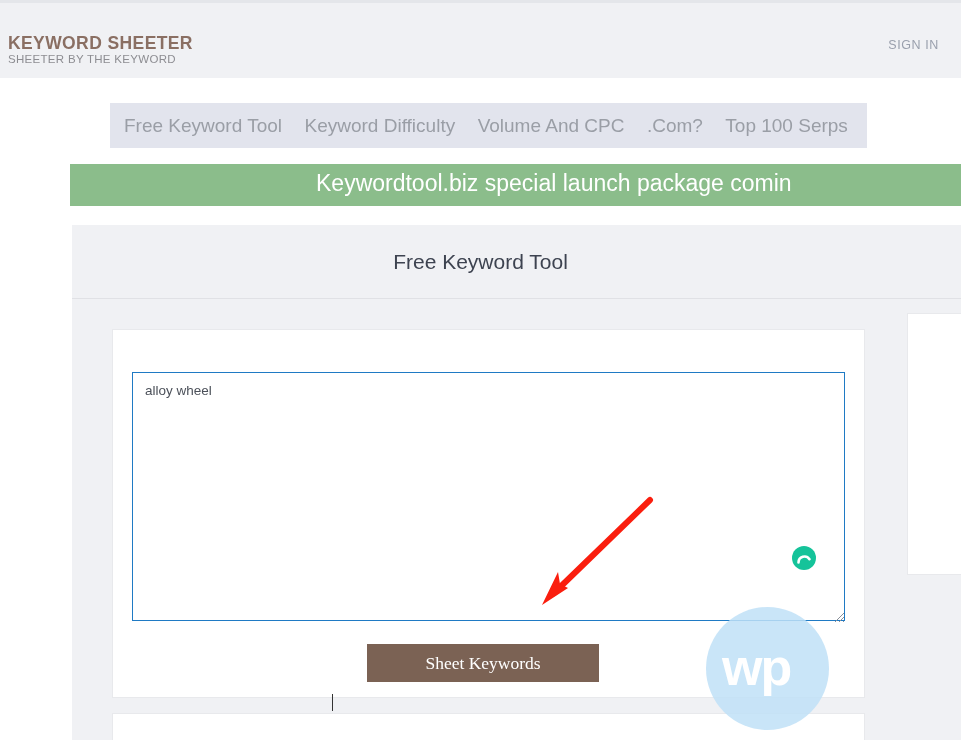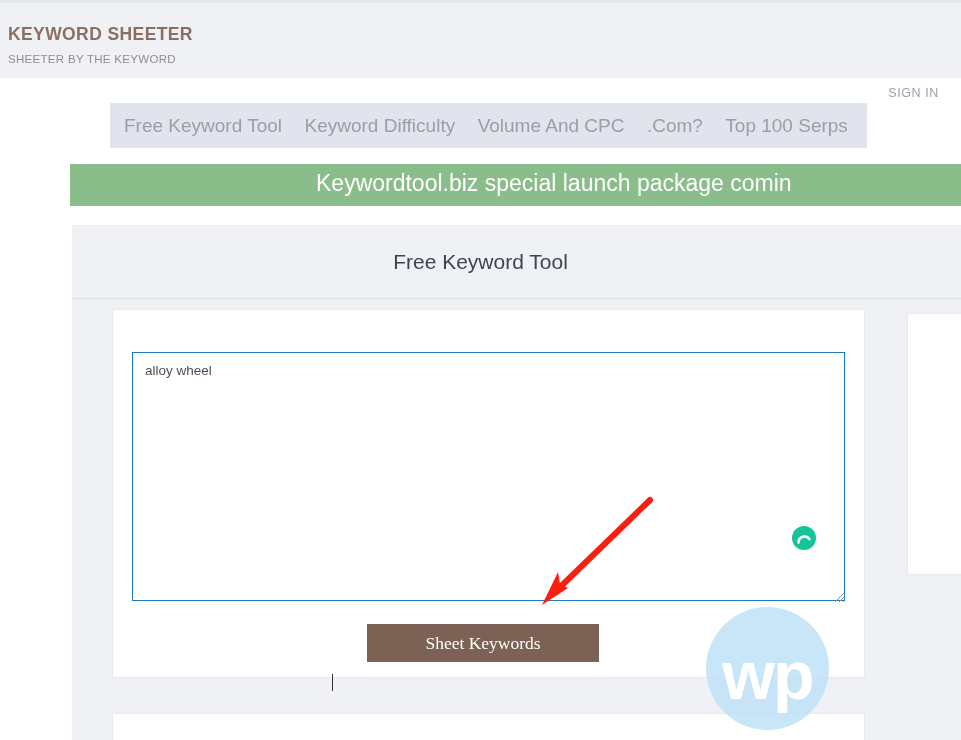--- a/index.html
+++ b/index.html
@@ -21,41 +21,40 @@
   
   .site-header {
     position: absolute;
     left: 0; top: 0;
     width: 961px; height: 78px;
     background: #f0f1f4;
     border-top: 3px solid #e4e6ea;
   }
   .brand-title {
     position: absolute;
-    left: 8px; top: 21px;
+    left: 8px; top: 30px;
     font-size: 17.5px;
     font-weight: bold;
     letter-spacing: 0.4px;
     color: #8a6f63;
   }
   .brand-sub {
     position: absolute;
     left: 8px; top: 50px;
     font-size: 11.5px;
     letter-spacing: 0.3px;
     color: #8d8d92;
   }
   .signin-link {
     position: absolute;
     right: 22px; top: 35px;
     font-size: 12.5px;
     letter-spacing: 0.6px;
     color: #9aa0ad;
     cursor: pointer;
-    margin-top: 48px;
   }
 
   
   .main-nav {
     position: absolute;
     left: 70px; top: 103px;
     width: 757px; height: 45px;
     background: #e2e4ed;
     white-space: nowrap;
     overflow: hidden;
@@ -106,21 +105,21 @@
   .panel-divider {
     position: absolute;
     left: 0; top: 73px;
     width: 889px; height: 1px;
     background: #e0e1e5;
   }
 
   
   .tool-card {
     position: absolute;
-    left: 40px; top: 84px;
+    left: 40px; top: 104px;
     width: 753px; height: 369px;
     background: #ffffff;
     border: 1px solid #e8e9ec;
   }
   .keyword-textarea {
     position: absolute;
     left: 19px; top: 42px;
     width: 713px; height: 249px;
     border: 1px solid #1f7ac4;
     background: #ffffff;
@@ -203,21 +202,21 @@
     position: absolute;
     left: 6px; top: 2px;
     width: 123px; height: 123px;
     border-radius: 50%;
     background: #bfe1f7;
     opacity: 0.85;
   }
   .wm-wp {
     position: absolute;
     left: 22px; top: 36px;
-    font-size: 68px;
+    font-size: 52px;
     font-weight: bold;
     color: #ffffff;
     letter-spacing: -2px;
     line-height: 1;
   }
   .wm-cn-big {
     position: absolute;
     left: 136px; top: 25px;
     font-size: 56px;
     font-weight: bold;

